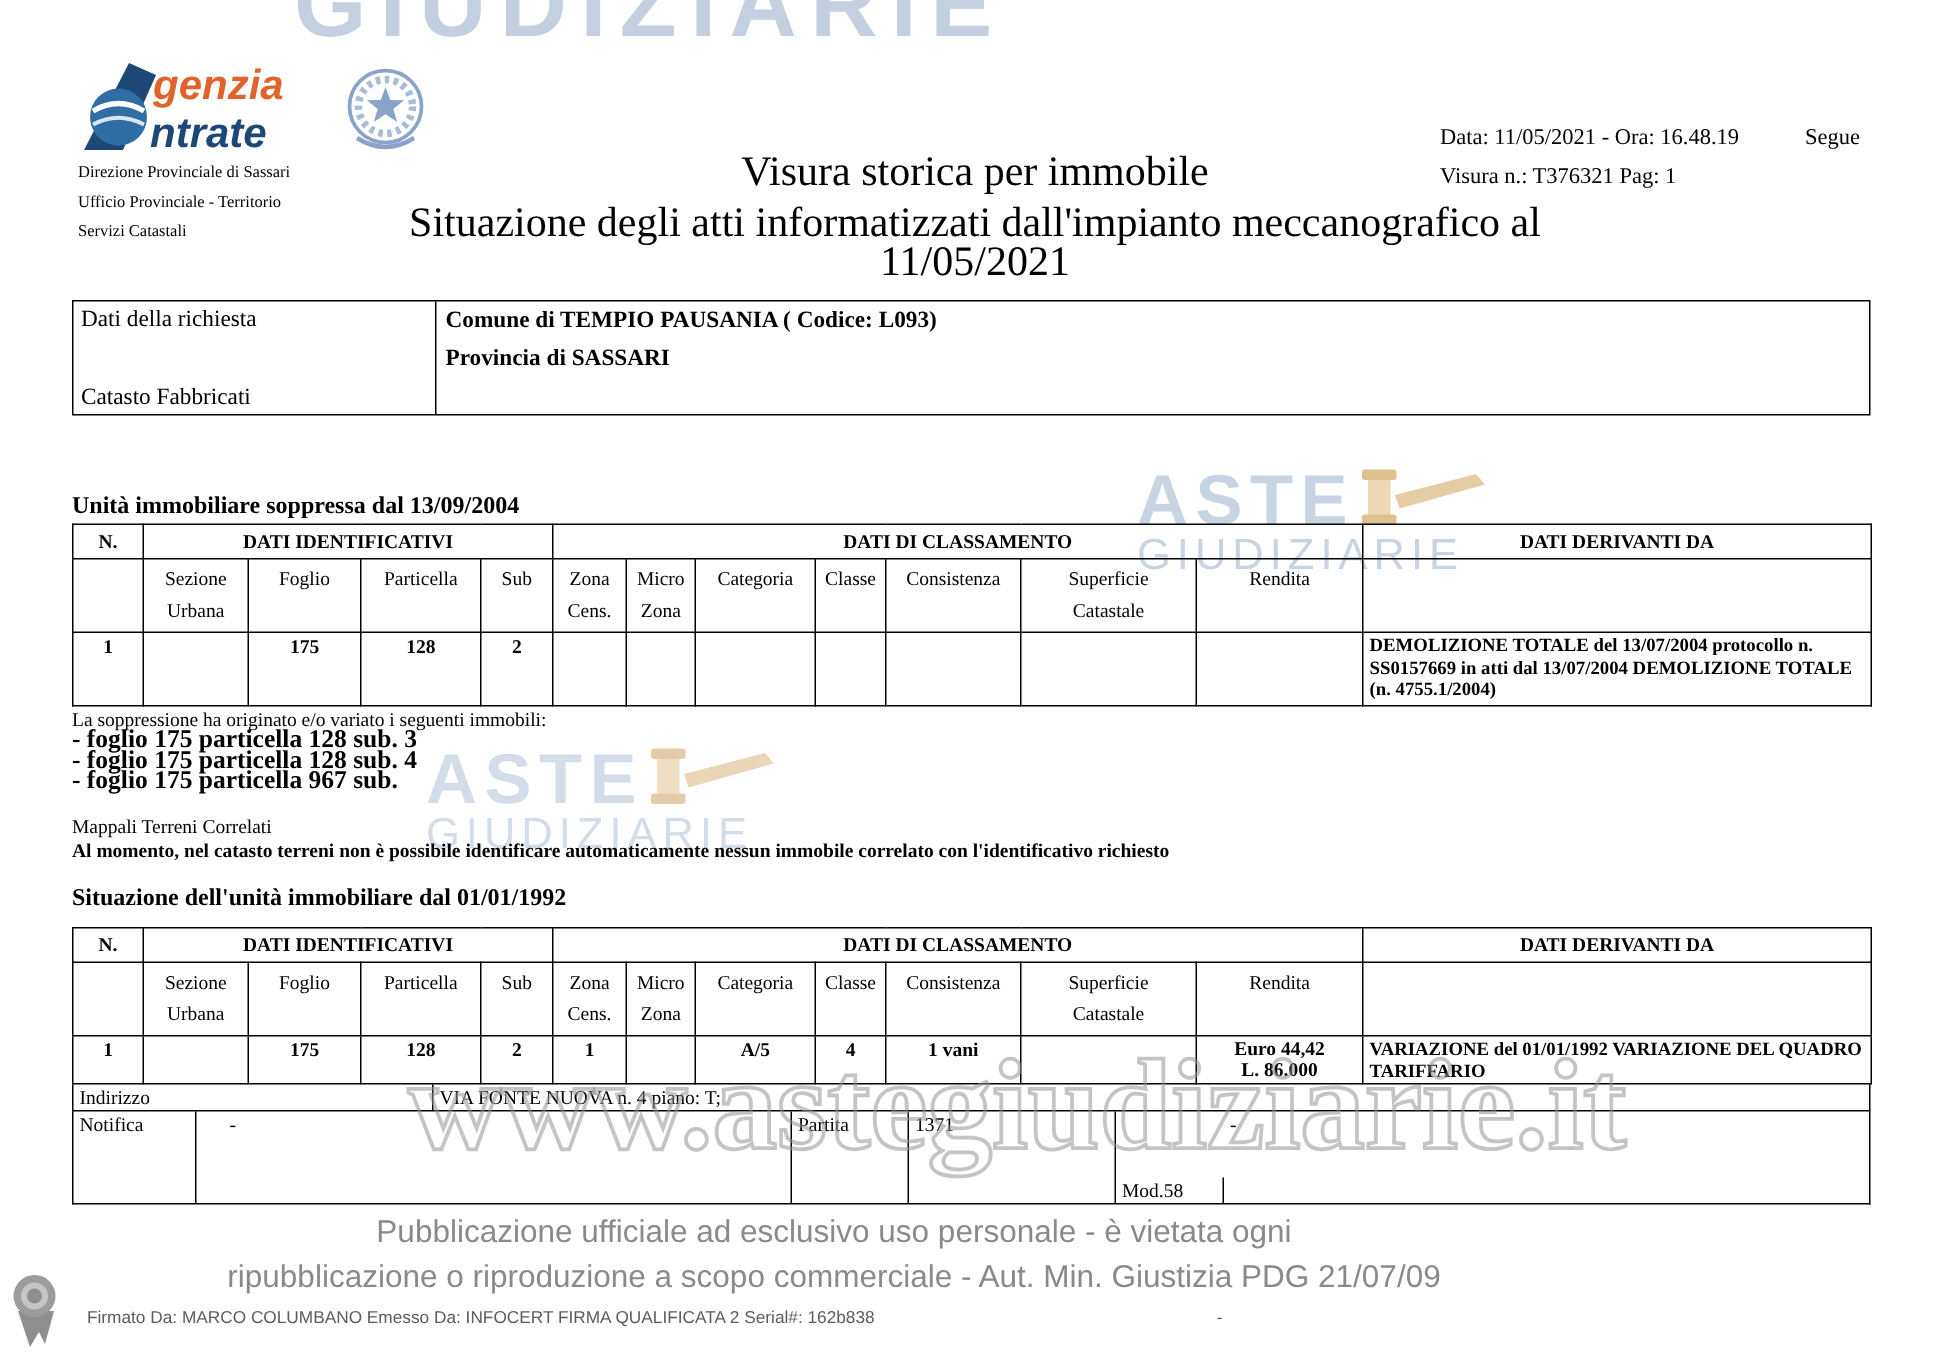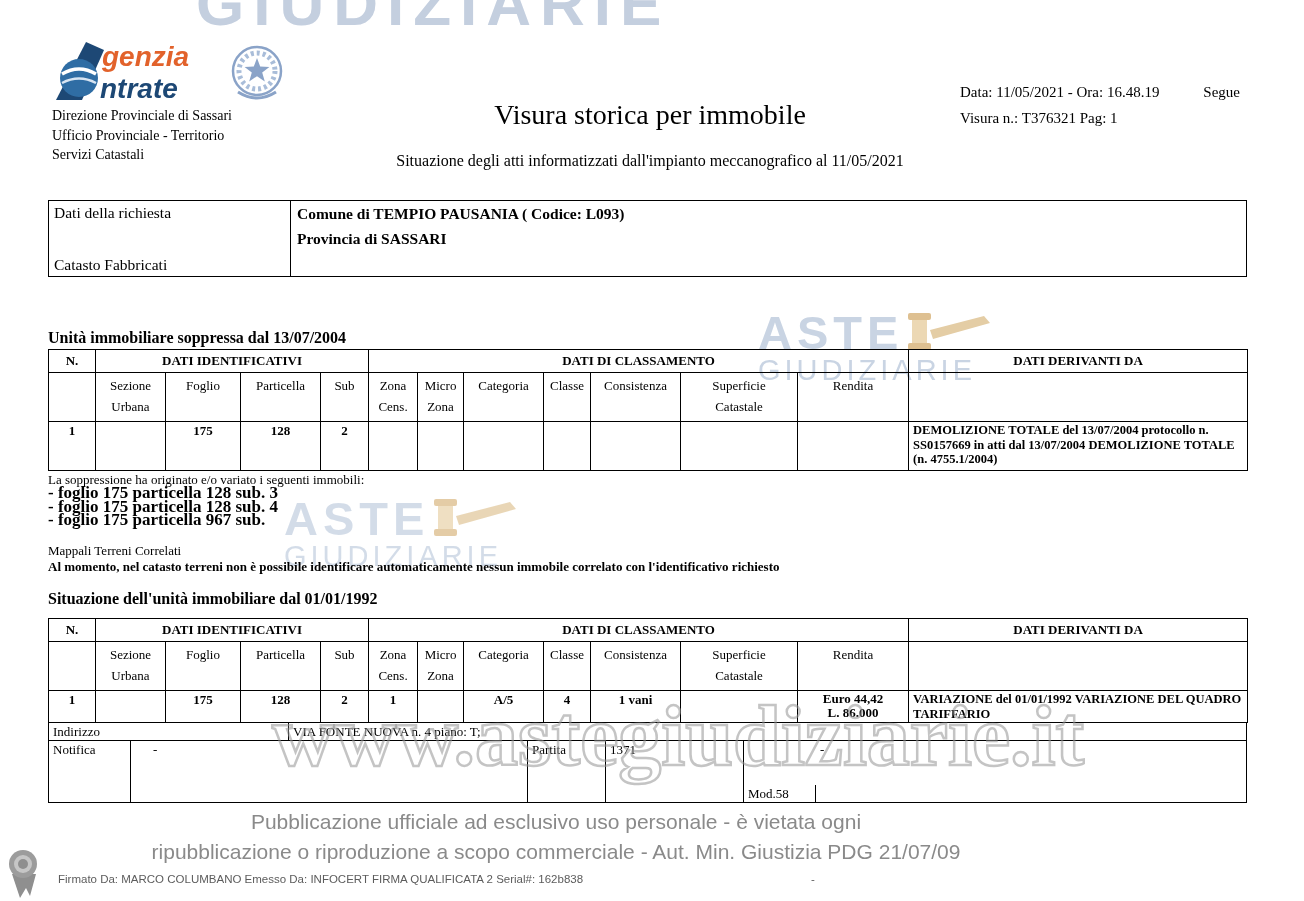--- a/index.html
+++ b/index.html
@@ -15,24 +15,24 @@
   .wm-aste svg { position:absolute; left:128px; top:2px; }
   #wm1 { left:758px; top:310px; }
   #wm2 { left:284px; top:496px; opacity:.8; }
   .wm-url { position:absolute; left:272px; top:686px; z-index:6; pointer-events:none;
             font-family:Liberation Serif, serif; font-size:86px; font-weight:700;
             color:transparent; -webkit-text-stroke:2.5px rgba(148,148,148,.55); white-space:nowrap; }
 
   
   .logo { position:absolute; left:52px; top:40px; z-index:2; }
   .emblem { position:absolute; left:228px; top:44px; z-index:2; }
-  .office { position:absolute; left:52px; top:106px; font-size:14px; line-height:19.5px; z-index:2; }
+  .office { position:absolute; left:52px; top:106px; font-size:11px; line-height:19.5px; z-index:2; }
   .hcenter { position:absolute; left:255px; top:100px; width:790px; text-align:center; z-index:2; }
   .htitle { font-size:28px; line-height:30px; }
-  .hsub { font-size:16px; line-height:26px; margin-top:18px; }
+  .hsub { font-size:28px; line-height:26px; margin-top:6px; }
   .dates { position:absolute; left:960px; top:84px; width:280px; font-size:15px; z-index:2; }
   .dates .row1 { display:flex; justify-content:space-between; }
   .dates .row2 { margin-top:9px; }
 
   
   .req { position:absolute; left:48px; top:200px; width:1199px; height:77px; box-sizing:border-box;
          border:1px solid #000; display:flex; font-size:15.5px; z-index:2; background:transparent; }
   .req .left { width:242px; border-right:1px solid #000; position:relative; box-sizing:border-box; }
   .req .left .t { position:absolute; top:3px; left:5px; }
   .req .left .b { position:absolute; bottom:2px; left:5px; }
@@ -140,21 +140,21 @@
     <div class="left">
       <div class="t">Dati della richiesta</div>
       <div class="b">Catasto Fabbricati</div>
     </div>
     <div class="right">
       <div>Comune di TEMPIO PAUSANIA ( Codice: L093)</div>
       <div>Provincia di SASSARI</div>
     </div>
   </div>
 
-  <div class="sect" style="top:329px;">Unità immobiliare soppressa dal 13/07/2004</div>
+  <div class="sect" style="top:329px;">Unità immobiliare soppressa dal 13/09/2004</div>
 
   <table class="cad" id="table1">
     <colgroup>
       <col style="width:47px">
         <col style="width:70px">
         <col style="width:75px">
         <col style="width:80px">
       <col style="width:48px">
         <col style="width:49px">
         <col style="width:46px">

